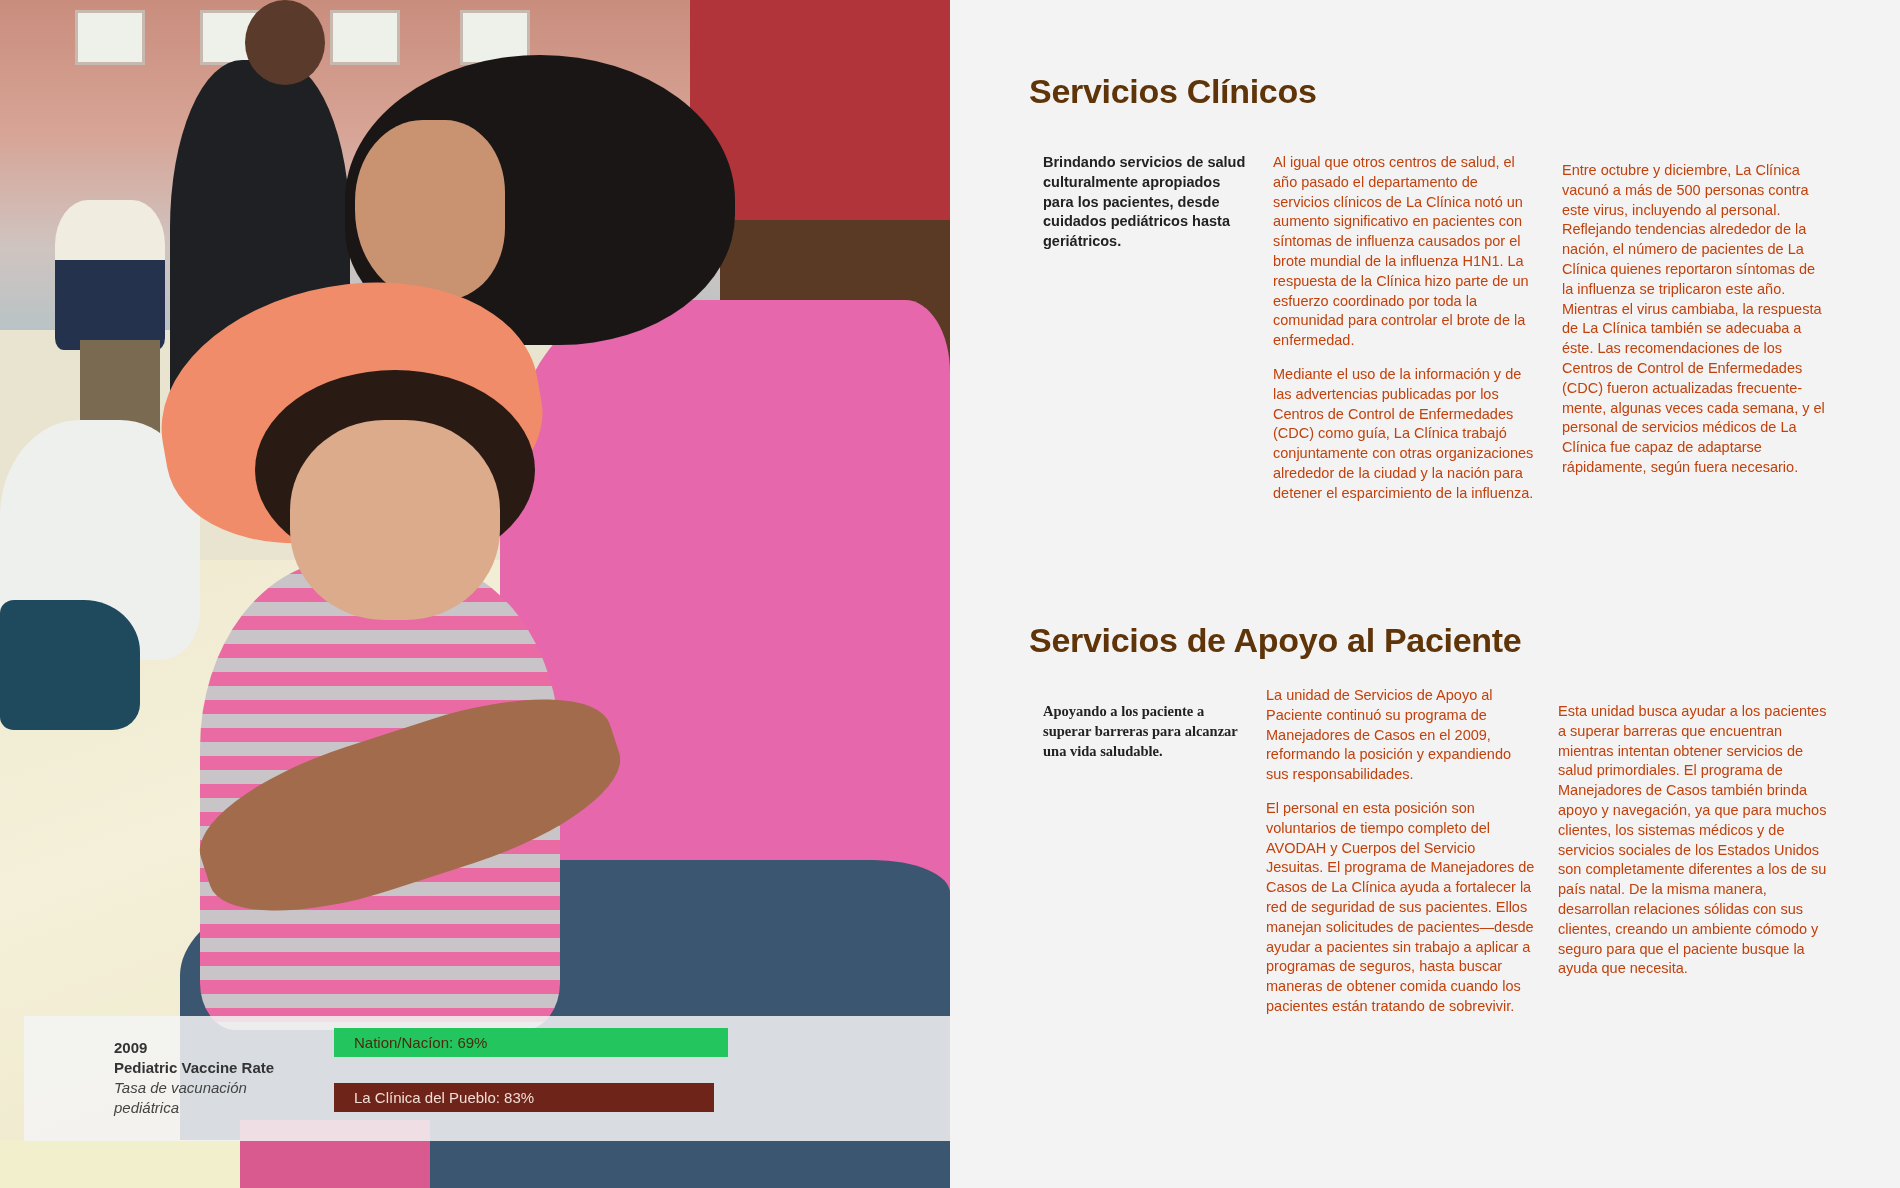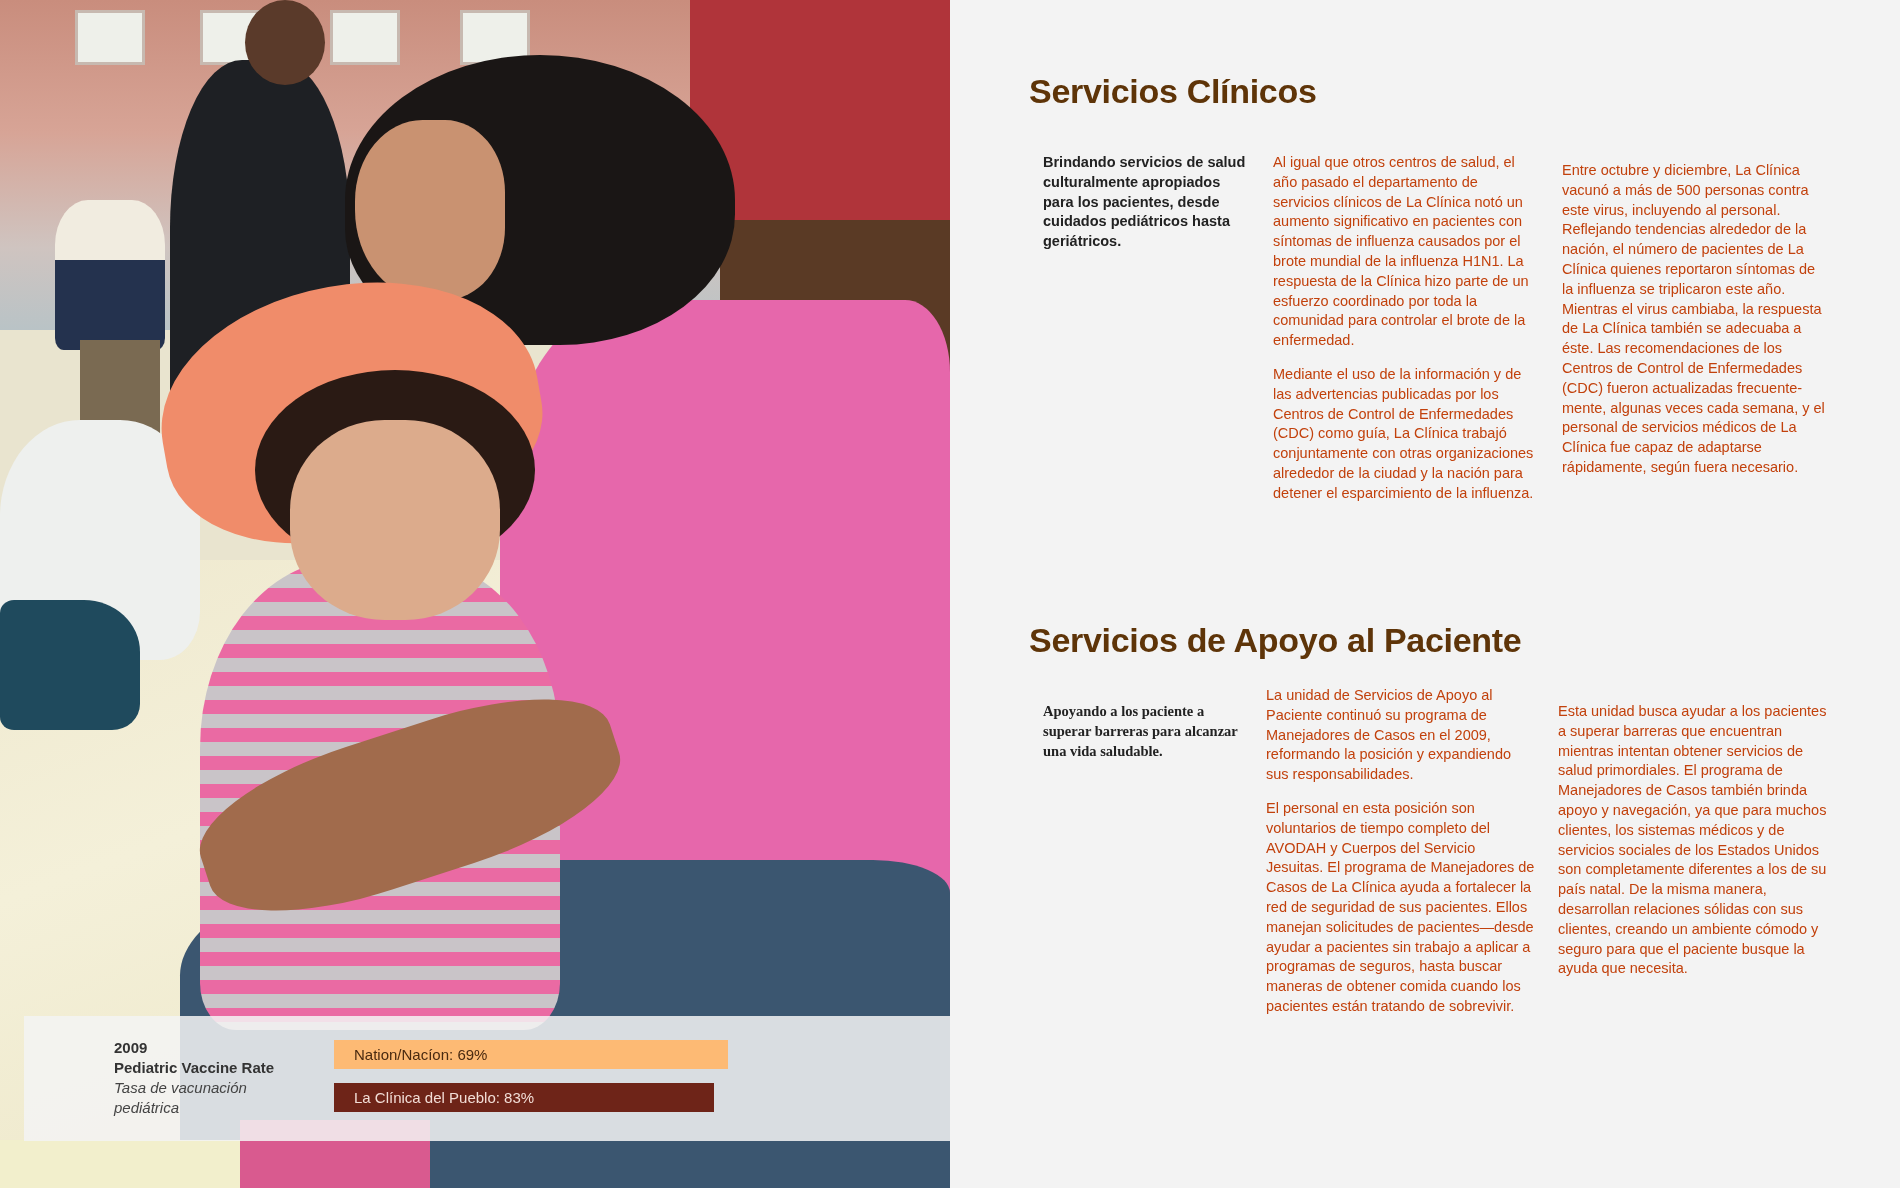--- a/index.html
+++ b/index.html
@@ -52,21 +52,21 @@
       margin-left: 24px;
     }
     .stats-label { position: absolute; left: 90px; top: 22px; width: 200px; font-size: 15px; line-height: 20px; color: #333; }
     .stats-year, .stats-title { font-weight: bold; }
     .stats-sub { font-style: italic; color: #444; }
     .bar {
       position: absolute; left: 310px; height: 29px;
       font-size: 15px; line-height: 29px; padding-left: 20px;
       font-family: "Liberation Sans", sans-serif;
     }
-    .bar-nation { top: 24px; background: #fdba74; color: #4a2a10; }
+    .bar-nation { top: 12px; background: #22c55e; color: #4a2a10; }
     .bar-clinica { top: 67px; background: #6e2418; color: #f2ddd6; }
 
     
     .section-title {
       position: absolute; left: 1029px;
       font-size: 34px; font-weight: bold; color: #5e3408;
       font-family: Liberation Sans, sans-serif; letter-spacing: -0.3px;
       white-space: nowrap;
     }
     .col {

